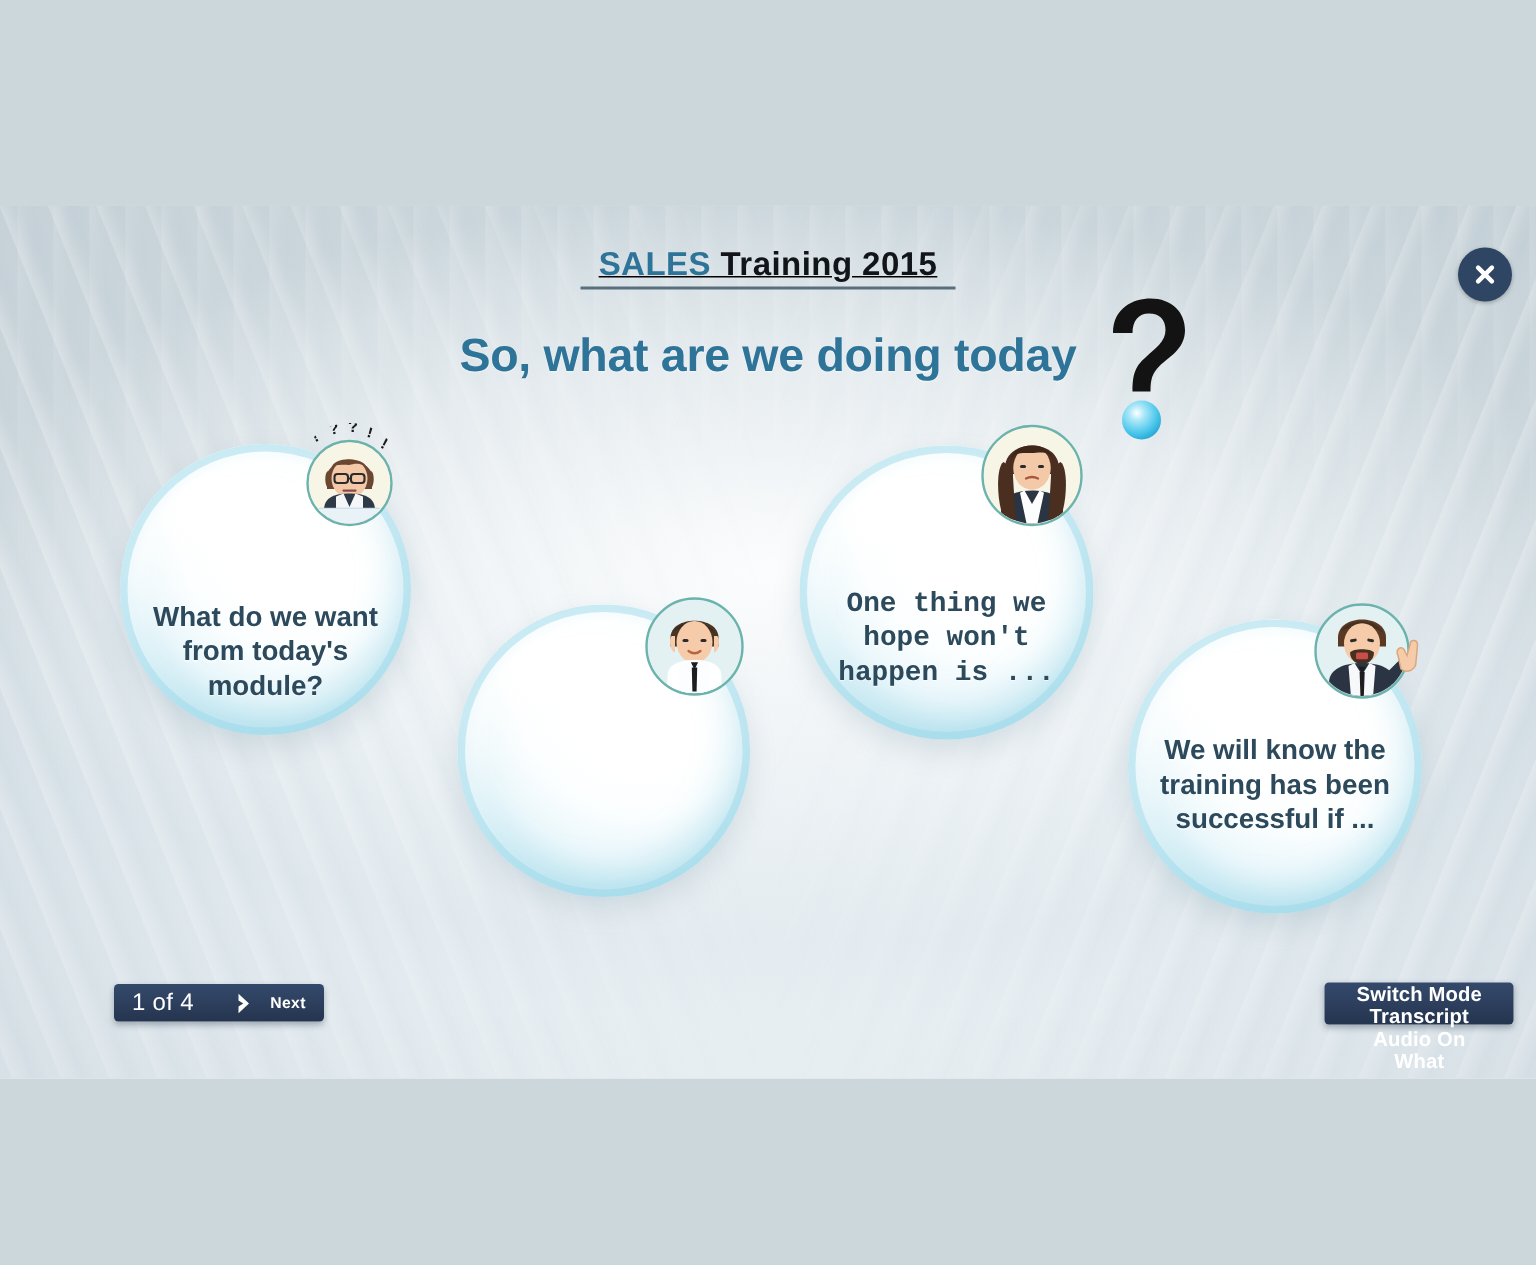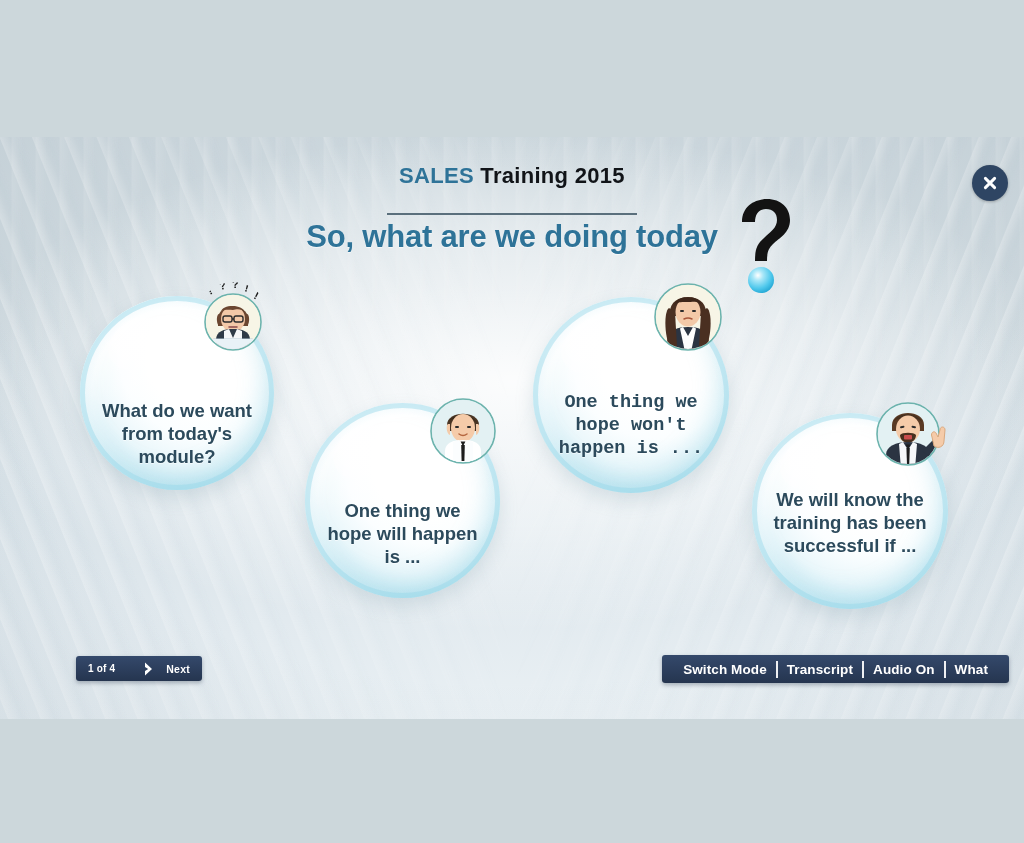--- a/index.html
+++ b/index.html
@@ -61,21 +61,21 @@
   #logo { position: absolute; left: 28px; top: 28px; width: 120px; text-align: left; }
   #logo .mark { width: 70px; height: 72px; display: block; margin-left: 8px; }
   #logo .wordmark {
     font-size: 13.5px; letter-spacing: 2.6px; color: #3a3f45;
     font-weight: 400; margin-top: 2px; margin-left: 4px;
     font-family: "Liberation Sans", sans-serif;
   }
 
   
   #header { position: absolute; left: 0; top: 26px; width: 1024px; text-align: center; }
-  #header .kicker { display: inline-block; padding: 0 12px 24px 12px; border-bottom: 2px solid #5a6f7c; }
+  #header .kicker { display: inline-block; padding: 0 12px 2px 12px; border-bottom: 2px solid #5a6f7c; text-decoration: underline; }
   #header .kicker .k1 { font-size: 22px; font-weight: bold; color: #2e7398; letter-spacing: .3px; }
   #header .kicker .k2 { font-size: 22px; font-weight: bold; color: #111418; letter-spacing: .3px; }
 
   #bigtitle {
     position: absolute; left: 0; top: 82px; width: 1024px;
     text-align: center;
   }
   #bigtitle .tl {
     display: inline-block; vertical-align: middle;
     font-size: 31px; font-weight: bold; color: #2e7398;
@@ -163,27 +163,27 @@
     border-radius: 3px;
     box-shadow: 0 2px 4px rgba(40,55,75,.35);
     display: flex; align-items: center;
     color: #ffffff;
     user-select: none;
   }
   #pagenav {
     left: 76px; top: 519px; height: 25px; padding: 0 12px;
     gap: 0;
   }
-  #pagenav .pageno { font-size: 10px; font-weight: bold; letter-spacing: .2px; }
+  #pagenav .pageno { font-size: 16px; font-weight: normal; letter-spacing: .2px; }
   #pagenav .chev { margin-left: 24px; display:flex; align-items:center; }
   #pagenav .nextlbl { font-size: 10.5px; font-weight: bold; margin-left: 9px; letter-spacing: .2px; }
 
   #toolbar {
     right: 15px; top: 518px; height: 28px; padding: 0 12px;
-    font-size: 13.5px; font-weight: bold; letter-spacing: .1px;
+    font-size: 13.5px; font-weight: bold; letter-spacing: .1px; flex-direction: column;
   }
   #toolbar .tb-item { padding: 0 9px; cursor: pointer; white-space: nowrap; }
   #toolbar .tb-sep { width: 2px; height: 17px; background: #ffffff; opacity: .92; }
 </style>
 </head>
 <body>
 
 <div id="page">
 
   <div id="slide">
@@ -282,21 +282,20 @@
             <rect x="26" y="29" width="4" height="2" rx="1" fill="#2b2b2b"></rect>
             <rect x="38" y="29" width="4" height="2" rx="1" fill="#2b2b2b"></rect>
             <path d="M30 37 Q34 40 38 37" stroke="#b5663f" stroke-width="1.5" fill="none" stroke-linecap="round"></path>
             <path d="M16 54 C16 46 24 43 34 43 C44 43 52 46 52 54 L52 68 L16 68 Z" fill="#ffffff"></path>
             <path d="M30 43 L34 50 L38 43 L44 45 L44 68 L24 68 L24 45 Z" fill="#fbfdfe"></path>
             <path d="M32.2 48 L35.8 48 L35.4 64 L32.6 64 Z" fill="#1d1d1d"></path>
             <path d="M31.6 44.5 L36.4 44.5 L34 49.5 Z" fill="#1d1d1d"></path>
           </g>
         </svg>
       </div>
-      <div class="btext">One thing we hope will happen is ...</div>
     </div>
 
     <div class="bubble" id="bubble-3">
       <div class="orb"></div>
       <div class="rim"></div>
       <div class="gloss"></div>
       <div class="avatar">
         <svg viewBox="0 0 70 70" width="70" height="70">
           <circle cx="35" cy="35" r="33" fill="#f6f4e4" stroke="#6cb3ad" stroke-width="1.6"></circle>
           <clipPath id="c3">

